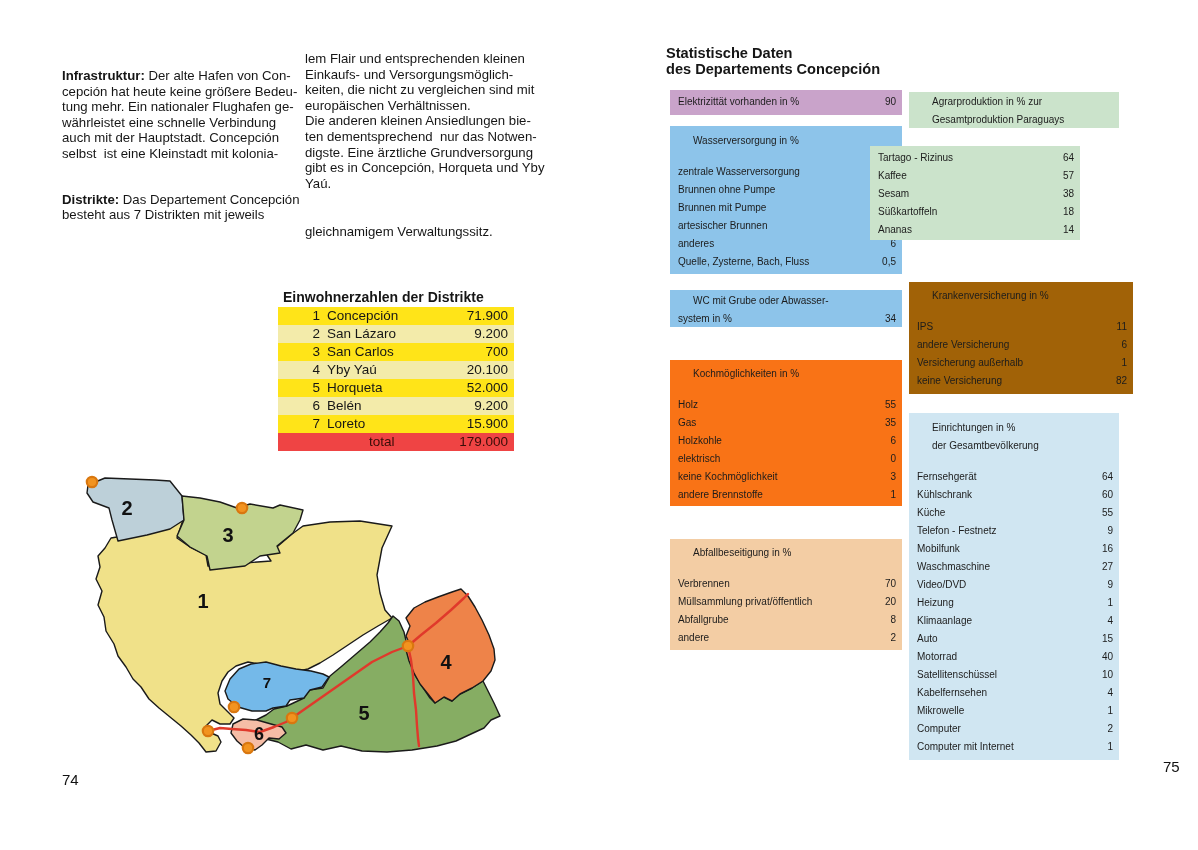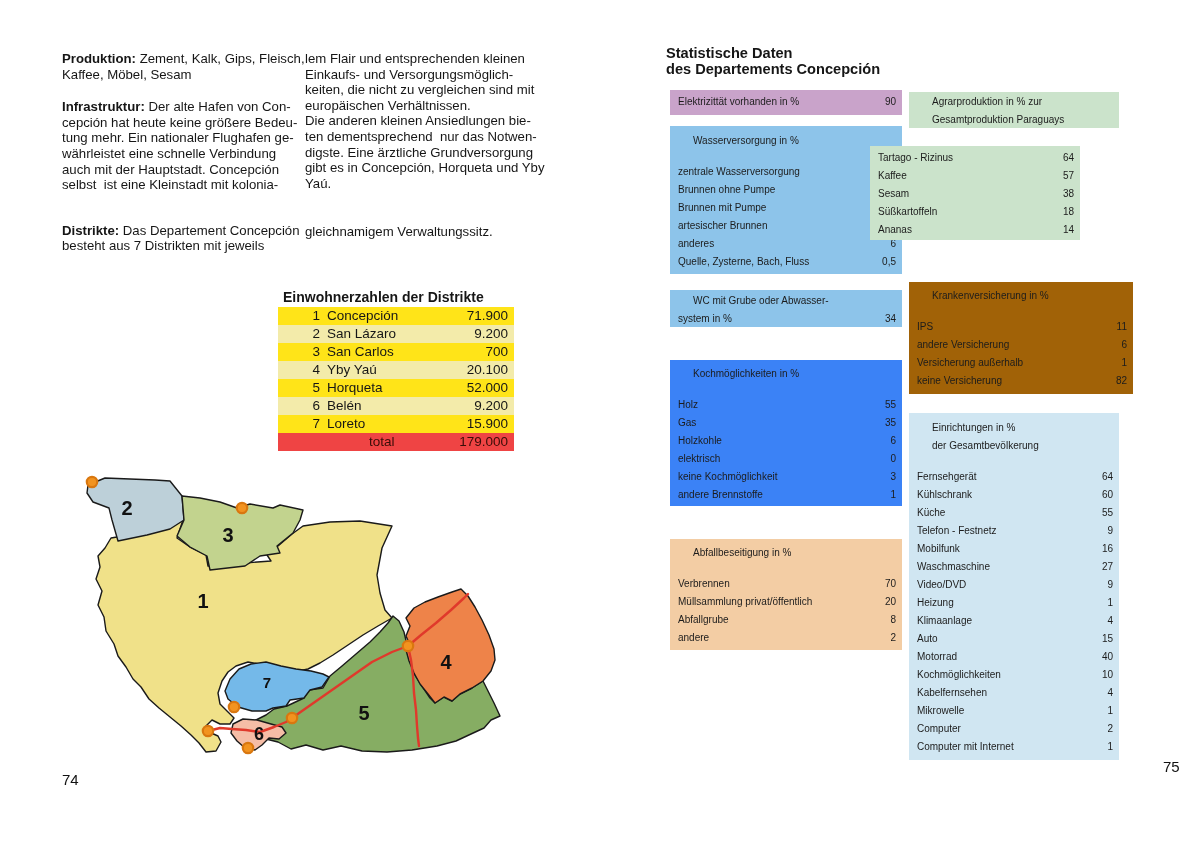--- a/index.html
+++ b/index.html
@@ -32,22 +32,20 @@
   .srow .val{text-align:right;}
   .pagenum{position:absolute;font-size:15px;color:#111;}
   
   #map-wrap{position:absolute;left:60px;top:458px;width:482px;height:336px;}
   #map-wrap svg text{font-family:"Liberation Sans","DejaVu Sans",sans-serif;font-weight:bold;fill:#111;}
 </style>
 </head>
 <body>
 
 <div class="textcol" style="left:62px;width:236px;">
-    <div class="para" style="margin-top: 0px;"><b>Produktion: </b><span>Zement, Kalk, Gips, Fleisch,
-Kaffee, Möbel, Sesam</span></div>
     <div class="para" style="margin-top: 17px;"><b>Infrastruktur: </b><span>Der alte Hafen von Con-
 cepción hat heute keine größere Bedeu-
 tung mehr. Ein nationaler Flughafen ge-
 währleistet eine schnelle Verbindung
 auch mit der Hauptstadt. Concepción
 selbst  ist eine Kleinstadt mit kolonia-</span></div>
     <div class="para" style="margin-top: 30px;"><b>Distrikte: </b><span>Das Departement Concepción
 besteht aus 7 Distrikten mit jeweils</span></div>
   </div>
 <div class="textcol" style="left:305px;width:236px;">
@@ -176,21 +174,21 @@
         <span class="val">0,5</span>
       </div>
     </div>
     <div class="statbox" style="left: 670px; top: 290px; width: 232px; height: 37px; background: rgb(141, 196, 234); padding-top: 2px; box-sizing: border-box;">
       <div class="stitle">WC mit Grube oder Abwasser-</div>
       <div class="srow">
         <span class="lab">system in %</span>
         <span class="val">34</span>
       </div>
     </div>
-    <div class="statbox" style="left: 670px; top: 360px; width: 232px; height: 146px; background: #3b82f6; padding-top: 5px; box-sizing: border-box;">
+    <div class="statbox" style="left: 670px; top: 360px; width: 232px; height: 146px; background: #f97316; padding-top: 5px; box-sizing: border-box;">
       <div class="stitle">Kochmöglichkeiten in %</div>
       <div class="sgap" style="height: 13px;"></div>
       <div class="srow">
         <span class="lab">Holz</span>
         <span class="val">55</span>
       </div>
       <div class="srow">
         <span class="lab">Gas</span>
         <span class="val">35</span>
       </div>
@@ -319,21 +317,21 @@
       </div>
       <div class="srow">
         <span class="lab">Auto</span>
         <span class="val">15</span>
       </div>
       <div class="srow">
         <span class="lab">Motorrad</span>
         <span class="val">40</span>
       </div>
       <div class="srow">
-        <span class="lab">Kochmöglichkeiten</span>
+        <span class="lab">Satellitenschüssel</span>
         <span class="val">10</span>
       </div>
       <div class="srow">
         <span class="lab">Kabelfernsehen</span>
         <span class="val">4</span>
       </div>
       <div class="srow">
         <span class="lab">Mikrowelle</span>
         <span class="val">1</span>
       </div>

